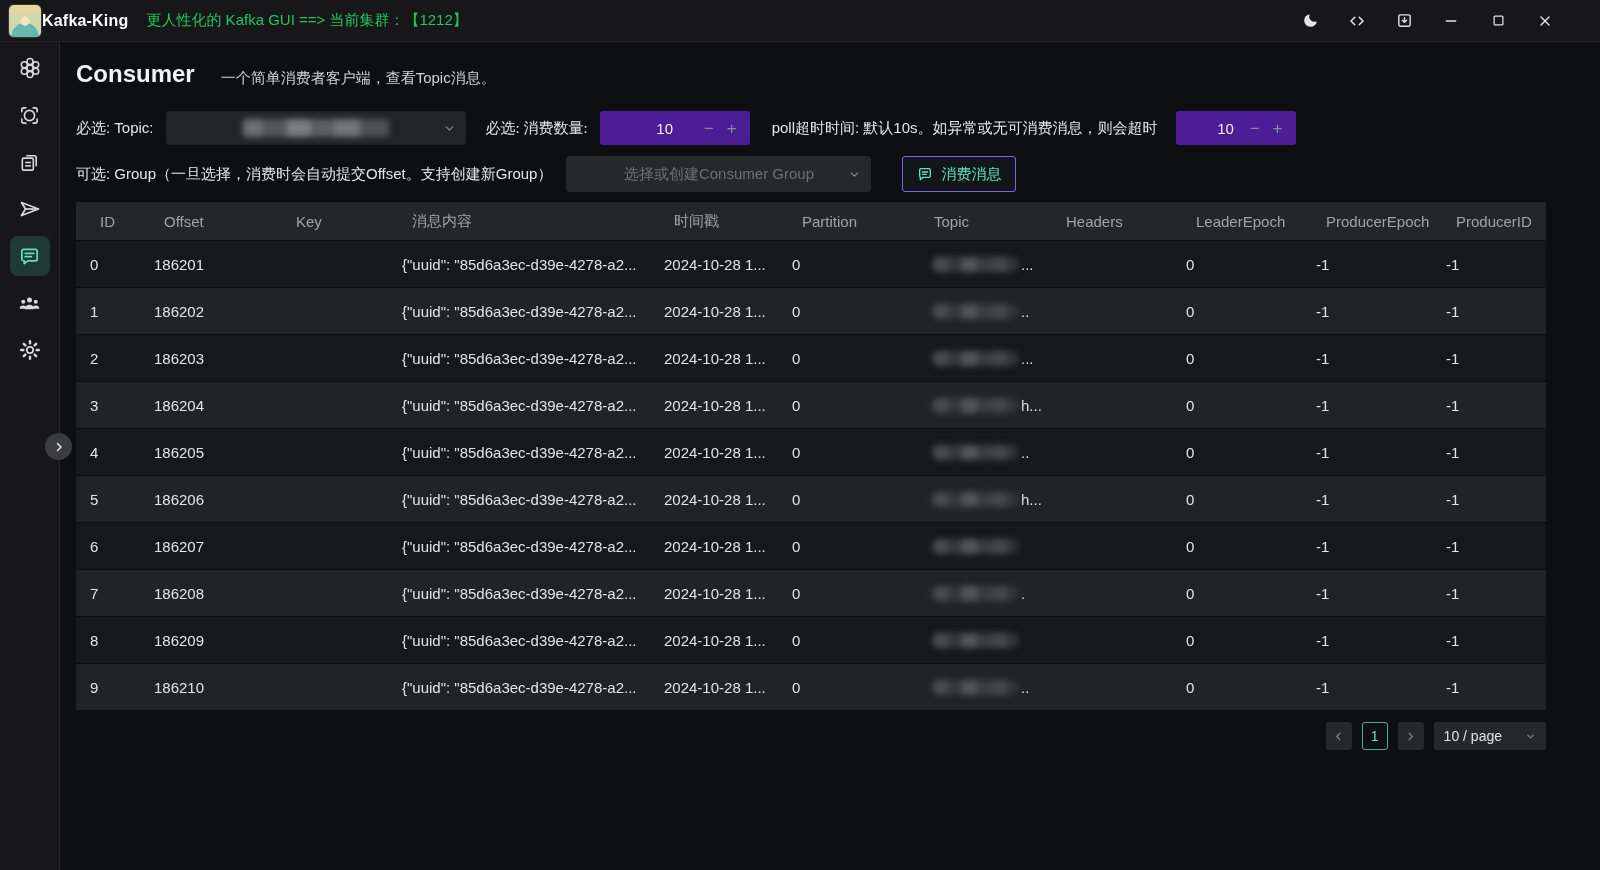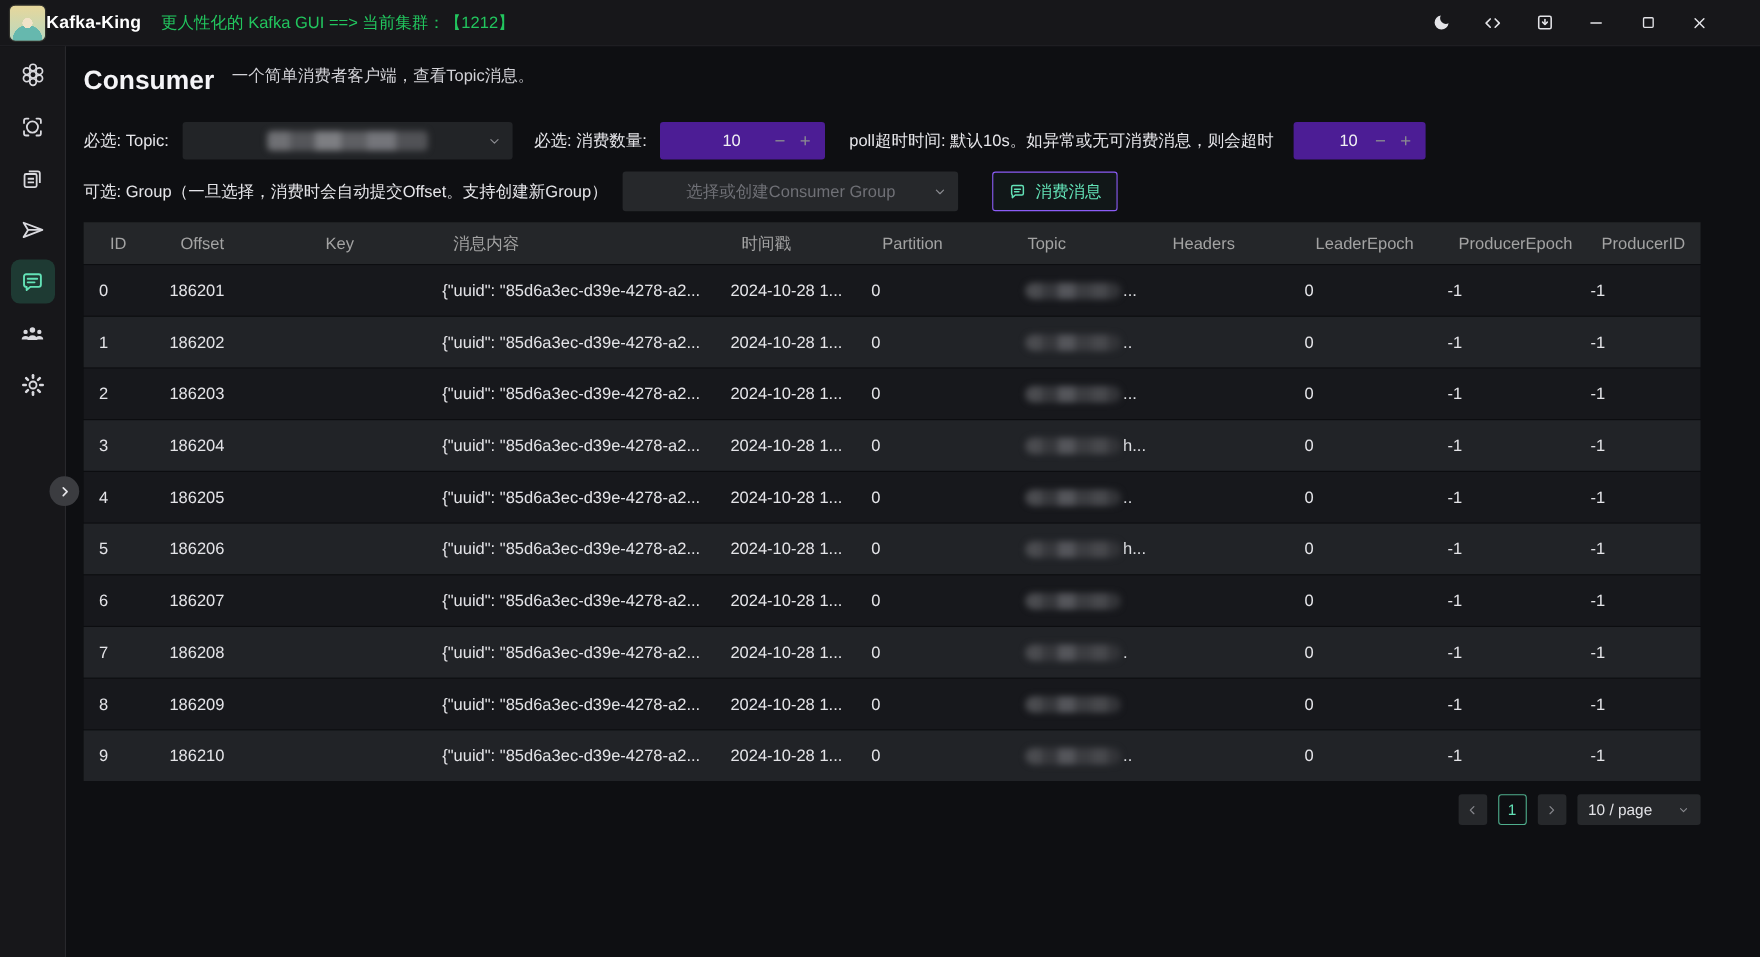--- a/index.html
+++ b/index.html
@@ -43,21 +43,21 @@
   }
   .side-btn.active { background:#1e3a33; color:#63e2b7; }
   .expand-handle {
     position:absolute; left:45px; top:433px; width:27px; height:27px; border-radius:50%;
     background:#3b3c40; display:flex; align-items:center; justify-content:center;
     color:#e6e6ea; z-index:5; border:none; cursor:pointer;
   }
 
   
   .main { margin-left:61px; padding:0 54px 0 15px; }
-  .page-head { margin-top:18px; display:flex; align-items:flex-start; gap:16px; }
+  .page-head { margin-top:18px; display:flex; align-items:flex-end; gap:26px; }
   .page-title { font-size:24px; font-weight:bold; color:#f4f4f7; }
   .page-subtitle { font-size:15px; color:#d2d2d7; }
 
   .form-row { display:flex; align-items:center; font-size:15px; color:#e6e6ea; }
   .row1 { margin-top:23px; height:34px; }
   .row2 { margin-top:11px; height:36px; }
 
   .select {
     position:relative; background:#222427; border-radius:3px; height:34px;
     display:flex; align-items:center; justify-content:center; cursor:pointer;
@@ -79,21 +79,21 @@
 
   .num-input {
     background:#4c1d95; border-radius:3px; height:34px; display:flex; align-items:center;
     position:relative; color:#f0f0f3;justify-content:space-between;
   }
   .num-input .val { flex:1; text-align:center; font-size:15px; padding-left:26px; }
   .steppers { display:flex; gap:13px; padding-right:13px; color:#8b8c91; font-size:17px; }
   .steppers span { cursor:pointer; line-height:1; }
   .count-input { width:150px; margin-left:12px; }
   .poll-input  { width:120px; margin-left:18px; }
-  .lbl-count { margin-left:20px; }
+  .lbl-count { margin-left:20px;font-family:Liberation Serif, serif; }
   .lbl-poll  { margin-left:22px; }
 
   .consume-btn {
     margin-left:31px; height:36px; padding:0 14px; border:1px solid #8b5cf6; border-radius:3px;
     background:rgba(99,226,183,0.04); color:#63e2b7; font-size:15px;
     display:flex; align-items:center; gap:8px; cursor:pointer;
   }
 
   
   .table { margin-top:10px; width:1470px; background:#0c0d10; }

